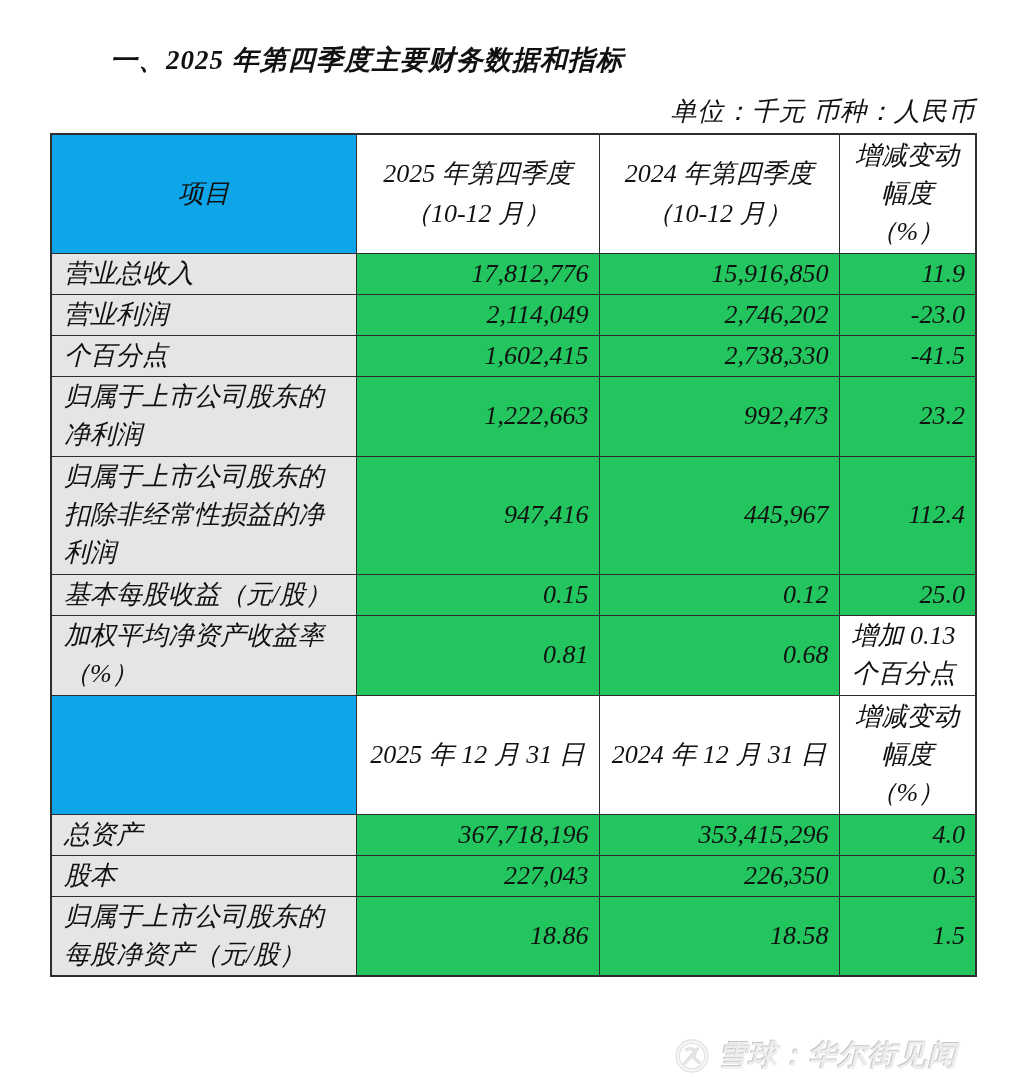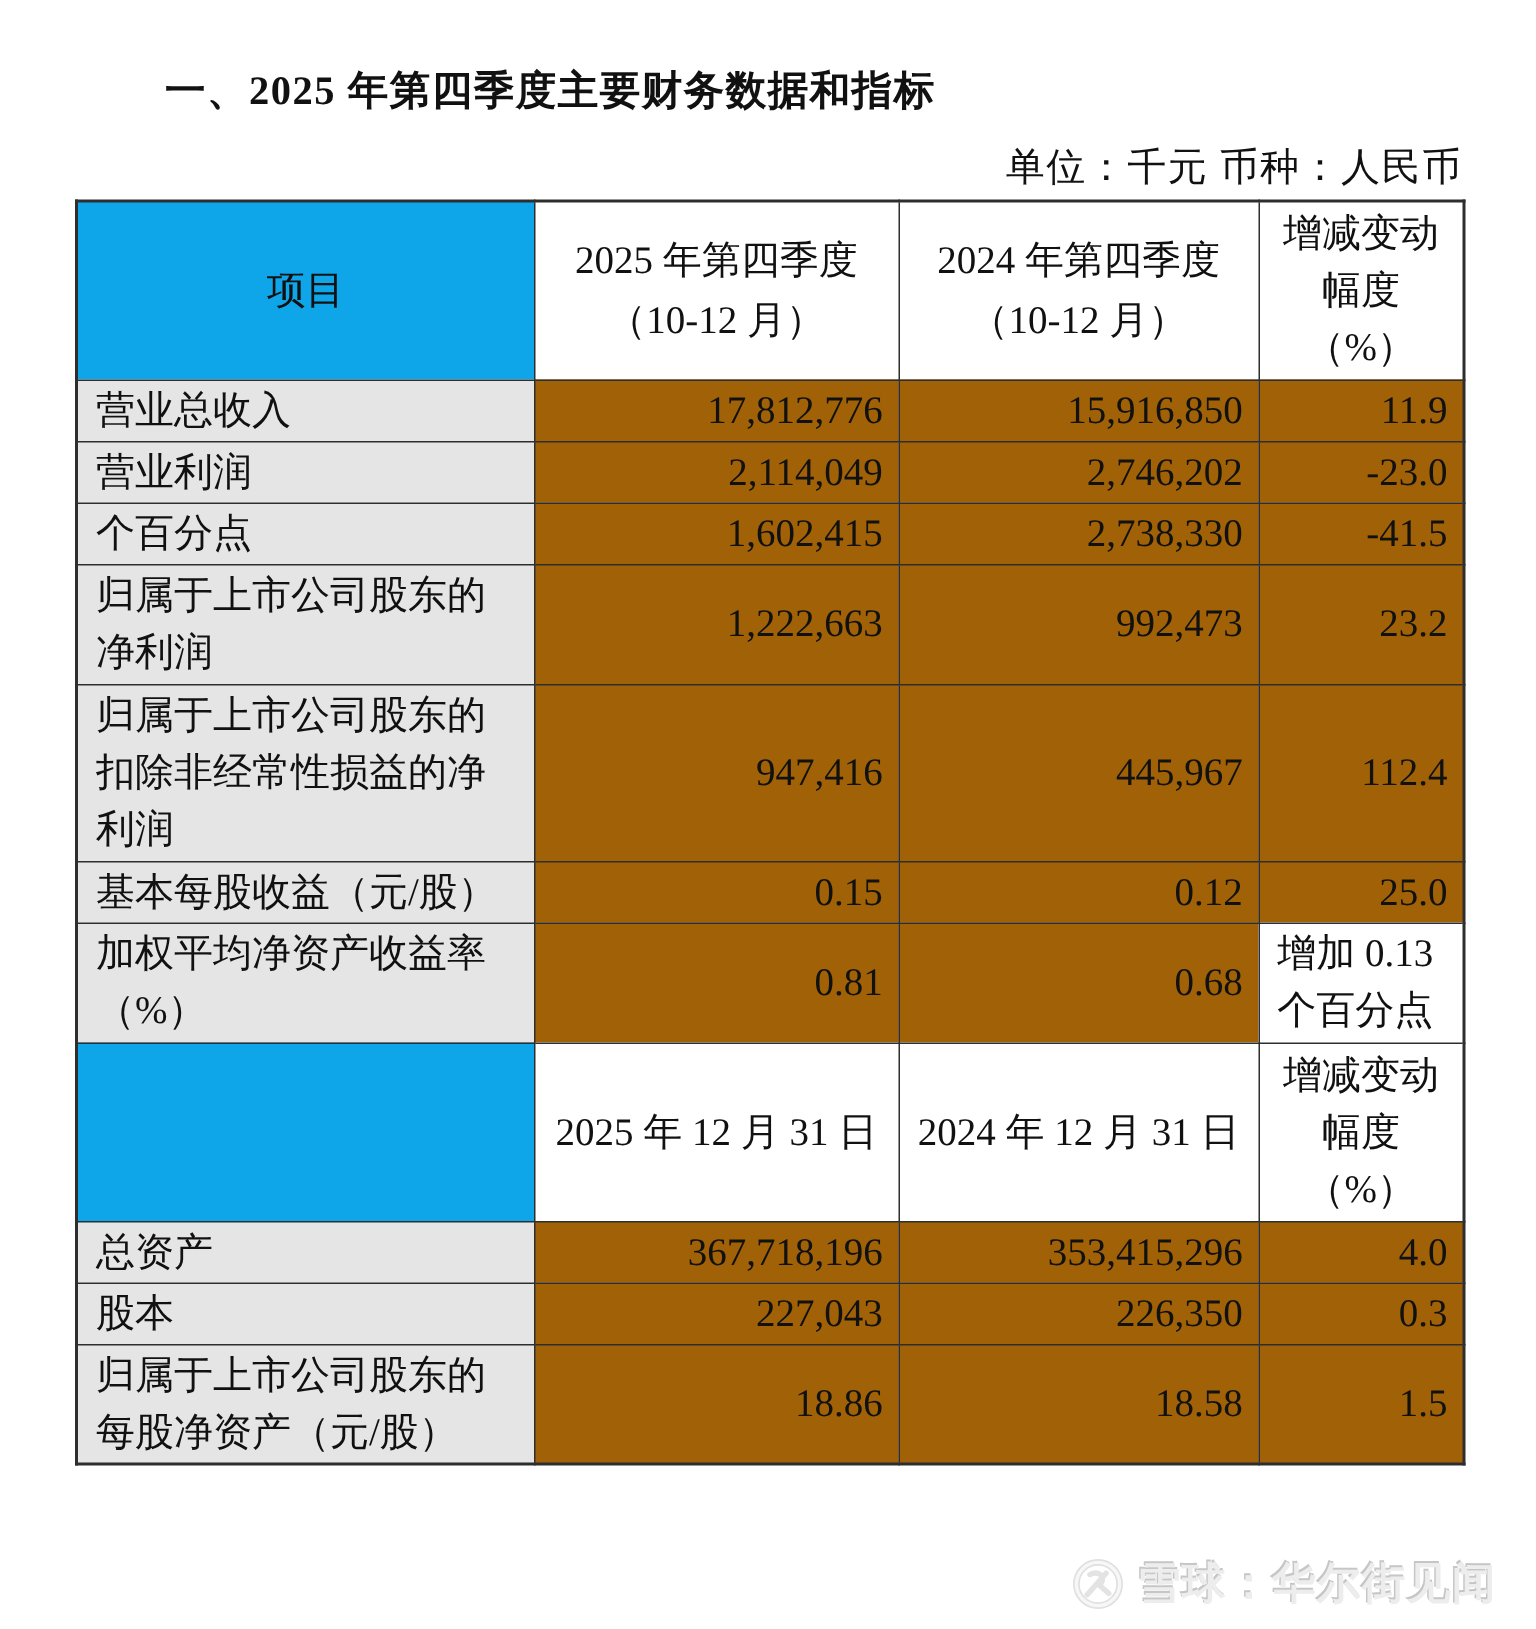--- a/index.html
+++ b/index.html
@@ -4,20 +4,21 @@
 <style>
   * { margin:0; padding:0; box-sizing:border-box; }
   html,body { background:#ffffff; }
   .page {
     position:relative;
     width:1024px; height:1086px;
     background:#ffffff;
     font-family:"Liberation Serif","DejaVu Serif",serif;
     color:#111;
     overflow:hidden;
+    font-style:italic;
   }
   .title {
     position:absolute; left:110px; top:42px;
     font-size:27px; font-weight:bold; letter-spacing:1px;
     white-space:nowrap;
   }
   .unit-note {
     position:absolute; right:49px; top:94px;
     font-size:26px; letter-spacing:1px;
     white-space:nowrap;
@@ -40,37 +41,37 @@
     line-height:38px;
     padding:1px 10px 1px 12px;
   }
   td.item {
     background:#e5e5e5;
     text-align:left;
     padding-right:8px;
   }
   td.num {
     text-align:right;
-    background:#a16207;
+    background:#22c55e;
   }
   td.chg-wrap {
     text-align:left;
     padding-left:8px; padding-right:8px;
     background:#ffffff;
   }
   tr.hdr { height:119px; }
   tr.hdr td { text-align:center; padding:1px 4px; background:#ffffff; }
   tr.hdr td.item { background:#0ea5e9; }
   tr.hdr .hl { line-height:40px; }
   tr.hdr .hl3 { line-height:38px; }
   tr.row-1 { height:41px; }
   tr.row-2 { height:80px; }
   tr.row-3 { height:118px; }
   .watermark {
-    position:absolute; left:714px; top:1036px;
+    position:absolute; left:674px; top:1036px;
     display:flex; align-items:center; gap:8px;
     pointer-events:none;
   }
   .wm-text {
     font-size:29px; letter-spacing:1px; white-space:nowrap;
     color:#ededed;
     text-shadow:-1px -1px 0 #c6c6c6, 1px 1px 1px #ffffff;
     font-family:"Liberation Sans","DejaVu Sans",sans-serif;
     font-weight:bold;
   }

